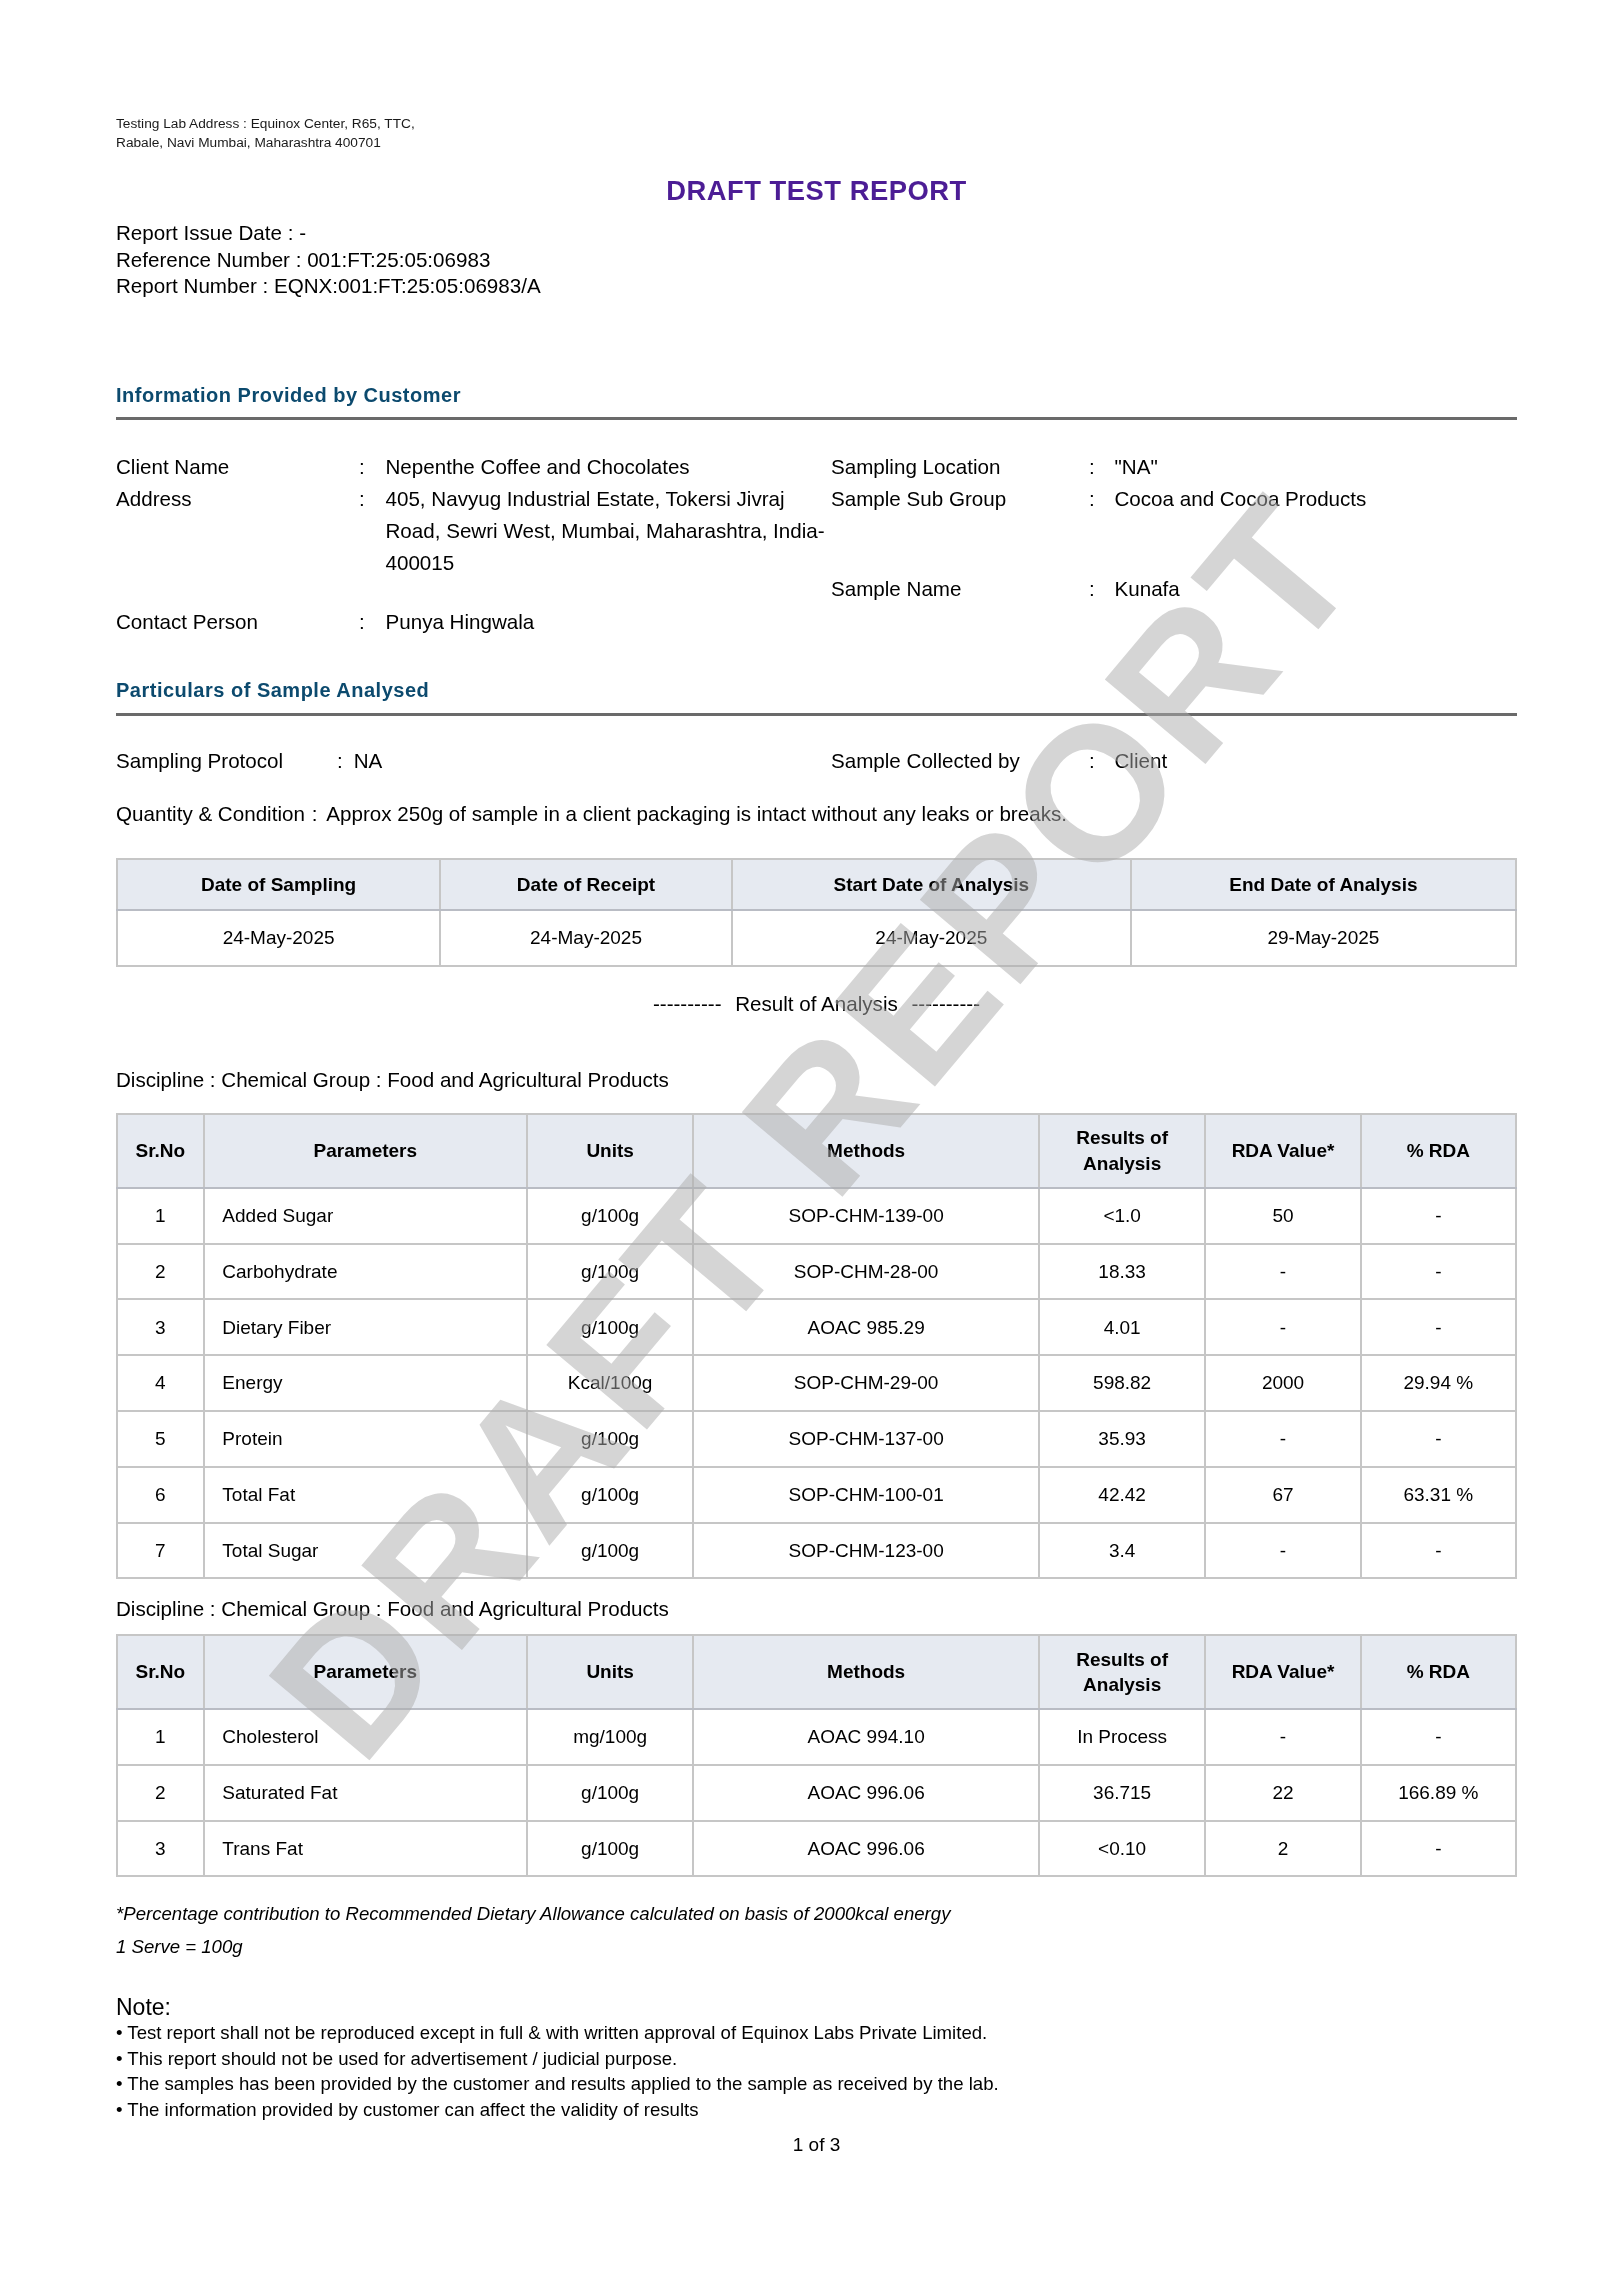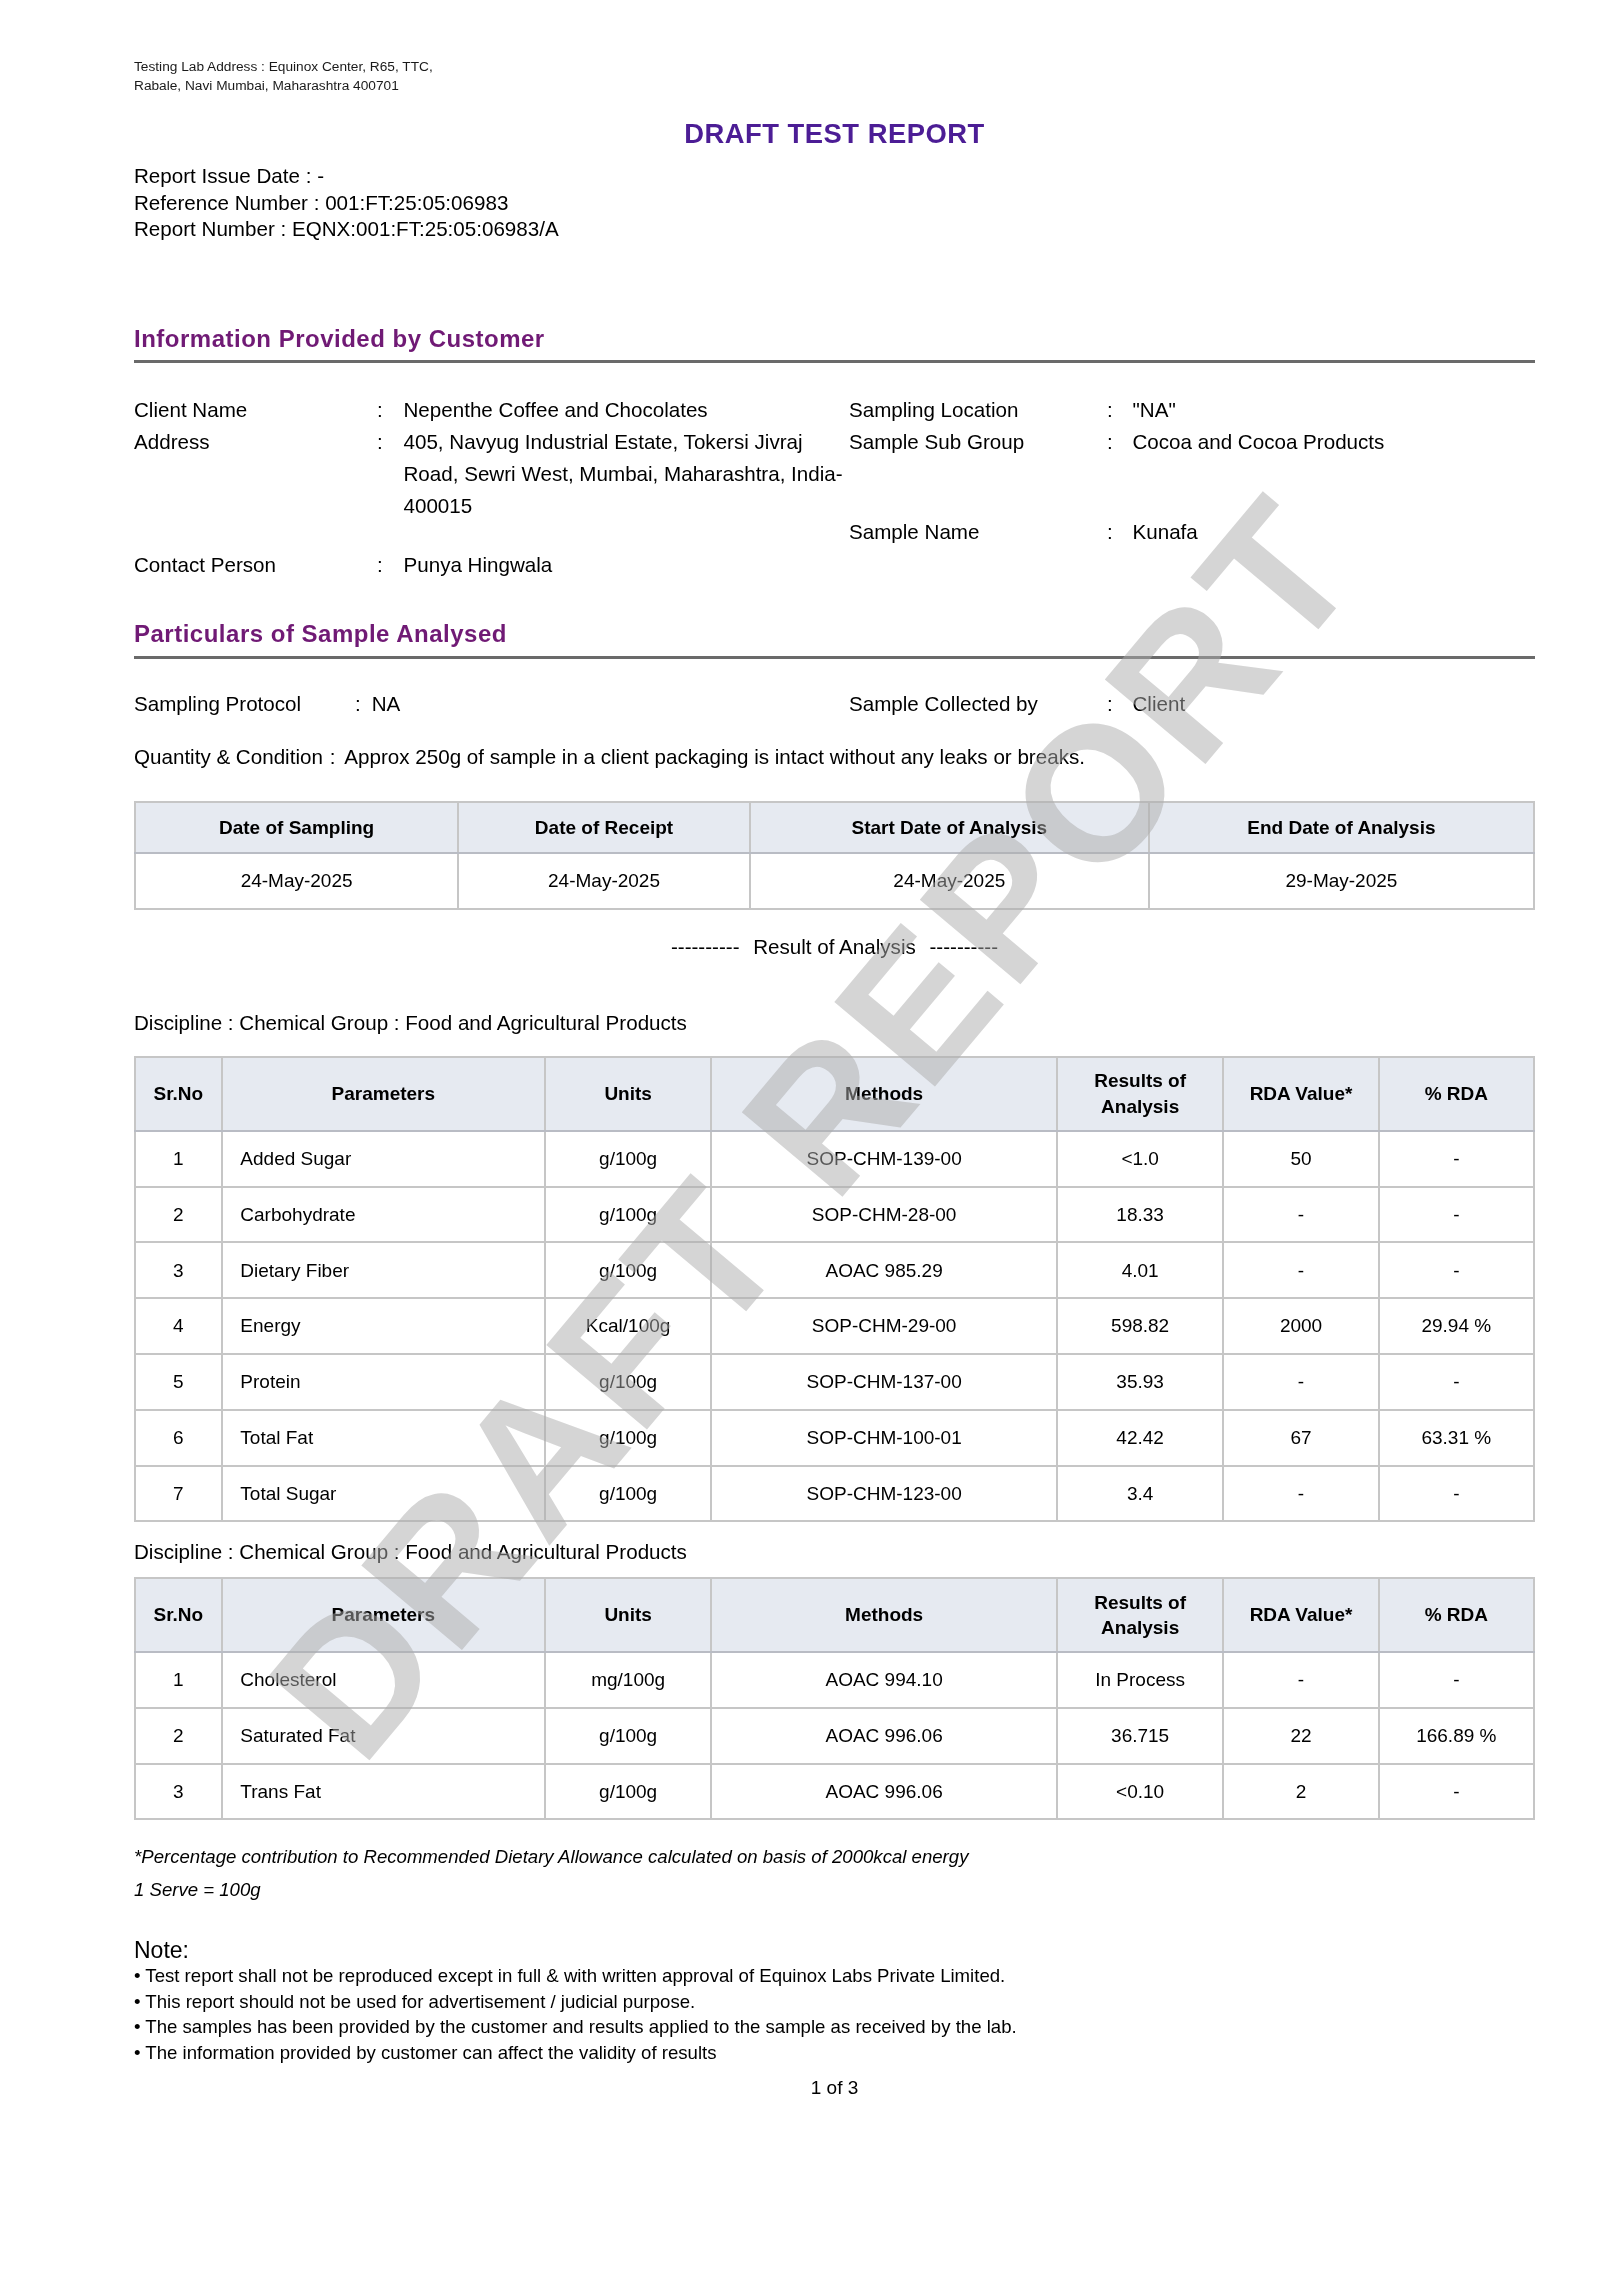--- a/index.html
+++ b/index.html
@@ -7,24 +7,24 @@
     position: relative;
     width: 1621px;
     height: 2293px;
     background: #ffffff;
     font-family: "Liberation Sans", sans-serif;
     color: #000000;
     overflow: hidden;
   }
   .content {
     position: absolute;
-    left: 134px;
+    left: 116px;
     top: 0;
     width: 1401px;
-    padding-top: 58px;
+    padding-top: 115px;
     z-index: 1;
   }
   .watermark {
     position: absolute;
     left: 814px;
     top: 1127px;
     transform: translate(-50%, -50%) rotate(-50deg);
     font-size: 191px;
     font-weight: 700;
     letter-spacing: 5.9px;
@@ -38,23 +38,23 @@
     margin-top: 21.6px;
     text-align: center;
     font-size: 27.4px;
     font-weight: 700;
     line-height: 33px;
     color: #4c1d95;
     letter-spacing: 0.5px;
   }
   .report-meta { margin-top: 13.7px; font-size: 20.6px; line-height: 26.5px; }
   .section-title {
-    font-size: 24px;
+    font-size: 20px;
     font-weight: 700;
-    color: #701a75;
+    color: #0c4a6e;
     line-height: 27.4px;
     letter-spacing: 0.5px;
   }
   .sec-1 { margin-top: 82px; }
   .sec-2 { margin-top: 39px; }
   .rule { margin-top: 7.8px; height: 2.9px; background: #6a6a6a; }
   .info-grid { margin-top: 31px; display: flex; font-size: 20.6px; }
   .col-left { width: 715px; flex: none; }
   .col-right { flex: 1; }
   .info-row { display: flex; line-height: 32px; justify-content: center; }

